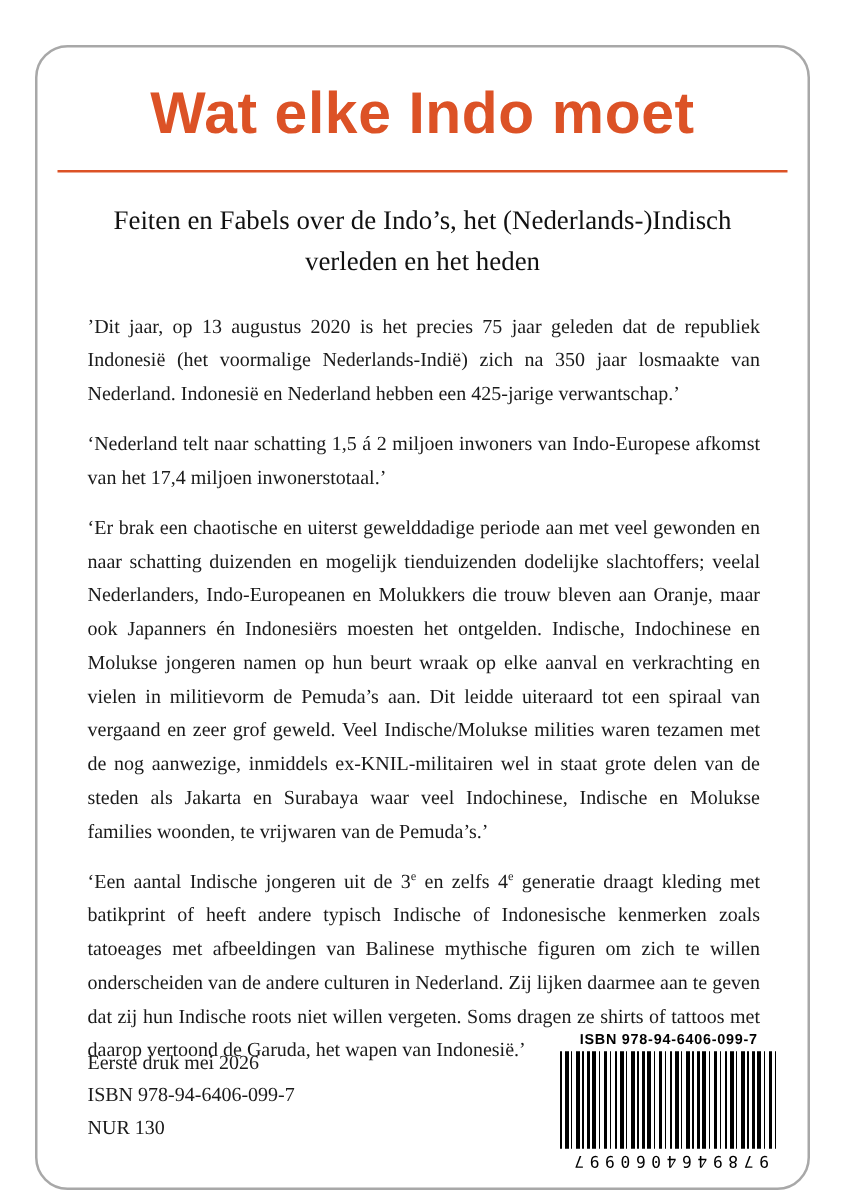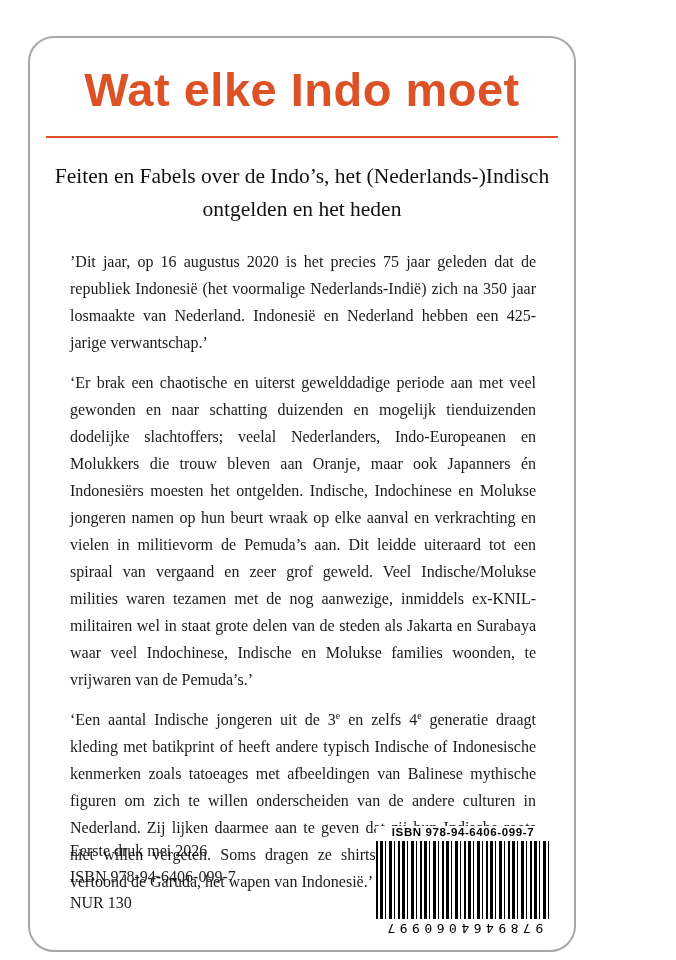--- a/index.html
+++ b/index.html
@@ -9,21 +9,21 @@
     height: 960px;
     position: relative;
     font-family: "Liberation Serif", serif;
     color: #151515;
     overflow: hidden;
   }
   .card {
     position: absolute;
     left: 28px;
     top: 36px;
-    width: 548px;
+    width: 620px;
     height: 916px;
     background: #ffffff;
     border: 2px solid #a8a8a8;
     border-radius: 26px;
     overflow: hidden;
   }
   .title {
     margin-top: 22px;
     text-align: center;
     font-family: "Liberation Sans", sans-serif;
@@ -118,25 +118,26 @@
 <div class="card">
 
   <h1 class="title">
     <span>Wat elke Indo moet</span>
   </h1>
 
   <hr class="title-divider">
 
   <h2 class="subtitle">
     <span>Feiten en Fabels over de Indo’s, het (Nederlands-)Indisch</span>
-    <span>ontgelden en het heden</span>
+    <span>verleden en het heden</span>
   </h2>
 
   <div class="bodytext">
-    <p>’Dit jaar, op 16 augustus 2020 is het precies 75 jaar geleden dat de republiek Indonesië (het voormalige Nederlands-Indië) zich na 350 jaar losmaakte van Nederland. Indonesië en Nederland hebben een 425-jarige verwantschap.’</p>
+    <p>’Dit jaar, op 13 augustus 2020 is het precies 75 jaar geleden dat de republiek Indonesië (het voormalige Nederlands-Indië) zich na 350 jaar losmaakte van Nederland. Indonesië en Nederland hebben een 425-jarige verwantschap.’</p>
+    <p>‘Nederland telt naar schatting 1,5 á 2 miljoen inwoners van Indo-Europese afkomst van het 17,4 miljoen inwonerstotaal.’</p>
     <p>‘Er brak een chaotische en uiterst gewelddadige periode aan met veel gewonden en naar schatting duizenden en mogelijk tienduizenden dodelijke slachtoffers; veelal Nederlanders, Indo-Europeanen en Molukkers die trouw bleven aan Oranje, maar ook Japanners én Indonesiërs moesten het ontgelden. Indische, Indochinese en Molukse jongeren namen op hun beurt wraak op elke aanval en verkrachting en vielen in militievorm de Pemuda’s aan. Dit leidde uiteraard tot een spiraal van vergaand en zeer grof geweld. Veel Indische/Molukse milities waren tezamen met de nog aanwezige, inmiddels ex-KNIL-militairen wel in staat grote delen van de steden als Jakarta en Surabaya waar veel Indochinese, Indische en Molukse families woonden, te vrijwaren van de Pemuda’s.’</p>
     <p><span>‘Een aantal Indische jongeren uit de 3</span><sup>e</sup><span> en zelfs 4</span><sup>e</sup><span> generatie draagt kleding met batikprint of heeft andere typisch Indische of Indonesische kenmerken zoals tatoeages met afbeeldingen van Balinese mythische figuren om zich te willen onderscheiden van de andere culturen in Nederland. Zij lijken daarmee aan te geven dat zij hun Indische roots niet willen vergeten. Soms dragen ze shirts of tattoos met daarop vertoond de Garuda, het wapen van Indonesië.’</span></p>
   </div>
 
   <div class="colophon">
     <div>Eerste druk mei 2026</div>
     <div>ISBN 978-94-6406-099-7</div>
     <div>NUR 130</div>
   </div>
 

